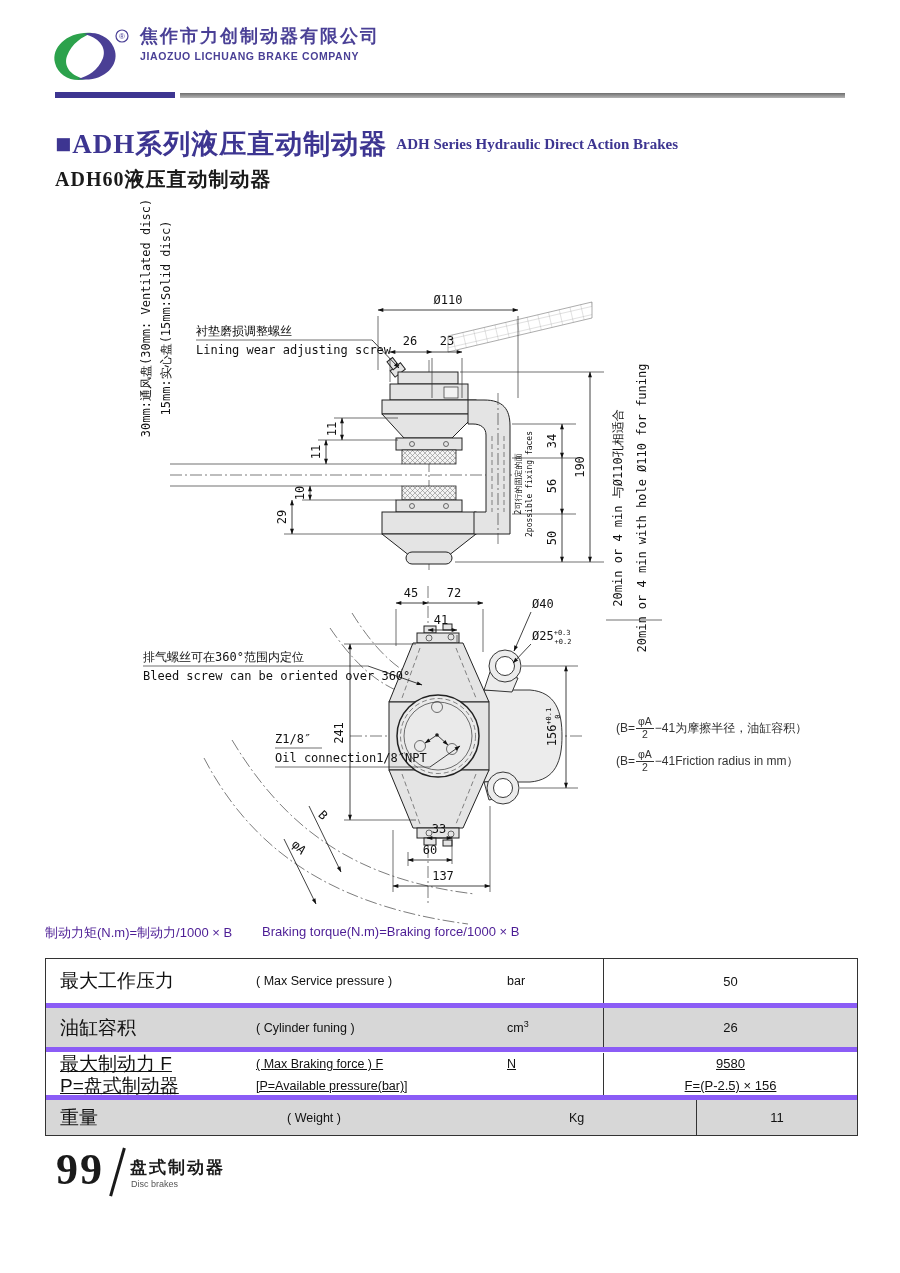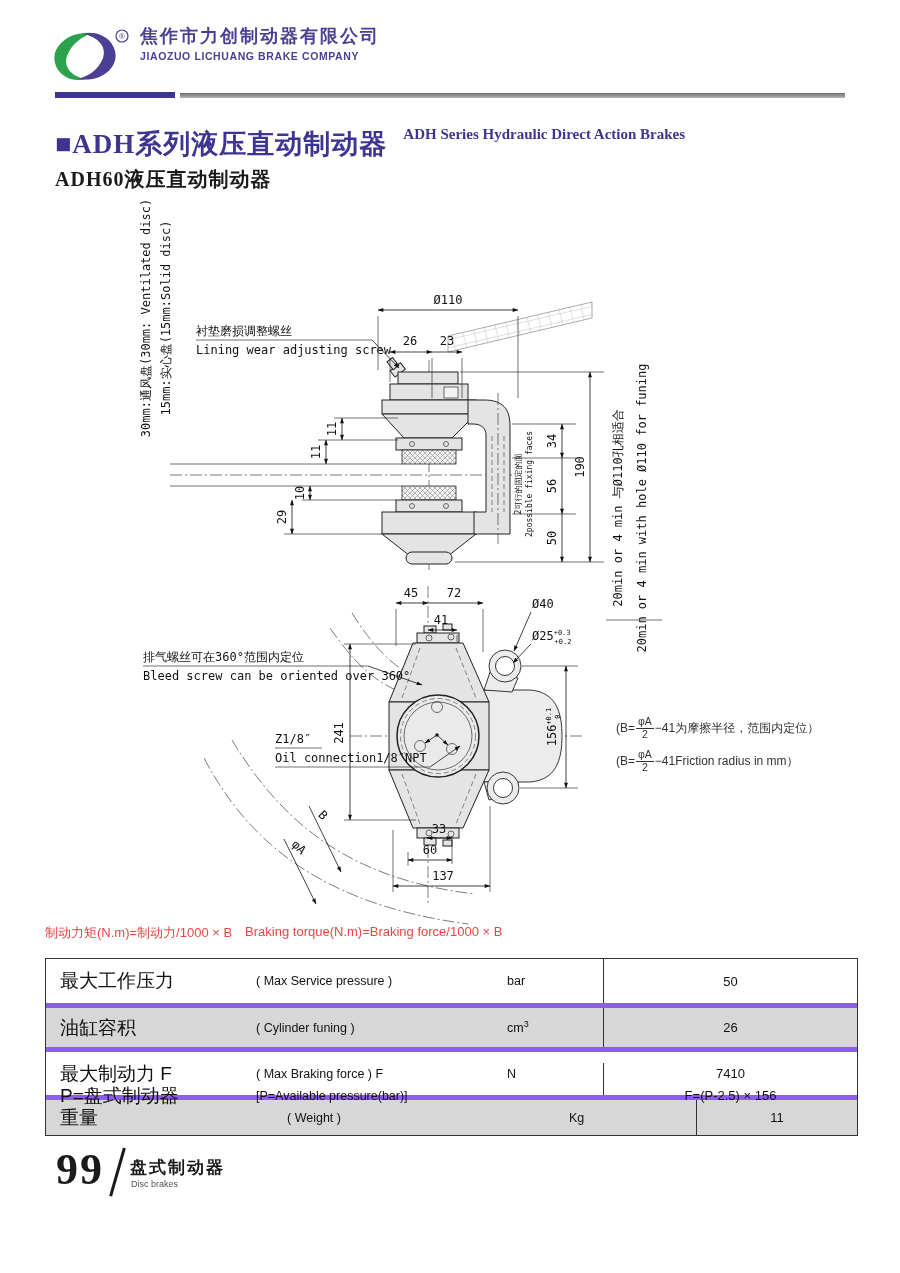--- a/index.html
+++ b/index.html
@@ -7,21 +7,21 @@
         font-family:"Liberation Sans",sans-serif;color:#111;}
   
   .hdr-logo{position:absolute;left:46px;top:26px;}
   .hdr-co{position:absolute;left:140px;top:24px;}
   .co-cn{font:bold 18px "Liberation Sans",sans-serif;color:#4a4096;letter-spacing:2px;}
   .co-en{font:bold 10.5px "Liberation Sans",sans-serif;color:#4a4096;letter-spacing:.6px;margin-top:2px;}
   .div-purple{position:absolute;left:55px;top:92px;width:120px;height:6px;background:#3d3591;}
   .div-gray{position:absolute;left:180px;top:93px;width:665px;height:5px;
             background:linear-gradient(#6e6e6e,#b5b5b5);}
   
-  .titles{position:absolute;left:55px;top:126px;display:flex;align-items:flex-start;gap:16px;}
+  .titles{position:absolute;left:55px;top:126px;display:flex;align-items:center;gap:9px;}
   .title-cn{font:bold 27px "Liberation Serif",serif;color:#3d3591;letter-spacing:1px;}
   .title-en{font:bold 15px "Liberation Serif",serif;color:#3d3591;}
   .subtitle{position:absolute;left:55px;top:166px;font:bold 20px "Liberation Serif",serif;color:#1a1a1a;letter-spacing:1px;}
   
   .draw{position:absolute;left:0;top:188px;}
   .draw text{fill:#111;}
   .d{font:12px "DejaVu Sans Mono",monospace;}
   .dcn{font:12px "DejaVu Sans Mono","DejaVu Sans",monospace;}
   .dsm{font:8px "DejaVu Sans Mono","DejaVu Sans",monospace;}
   .dtol{font:7px "DejaVu Sans Mono",monospace;}
@@ -30,21 +30,21 @@
   .cl{stroke:#444;stroke-width:.7;fill:none;stroke-dasharray:12 3 2 3;}
   .hid{stroke:#555;stroke-width:.7;fill:none;stroke-dasharray:5 3;}
   .bodyfill{fill:#e4e4e4;stroke:#222;stroke-width:1;}
   .bodyfill2{fill:#ececec;stroke:#222;stroke-width:.9;}
   
   .bnote{position:absolute;left:616px;top:716px;font:12px "Liberation Sans",sans-serif;color:#333;}
   .bnote .row{display:flex;align-items:center;margin-bottom:9px;white-space:nowrap;}
   .frac{display:inline-flex;flex-direction:column;align-items:center;font-size:10.5px;line-height:1.1;margin:0 1px;}
   .frac .num{border-bottom:1px solid #333;padding:0 2px;}
   
-  .formula{position:absolute;left:45px;top:924px;font:13px "Liberation Sans",sans-serif;color:#ef4444;display:flex;gap:13px;}
+  .formula{position:absolute;left:45px;top:924px;font:13px "Liberation Sans",sans-serif;color:#4c1d95;display:flex;gap:30px;}
   
   .tbl{position:absolute;left:45px;top:958px;width:813px;border:1.5px solid #333;box-sizing:border-box;}
   .trow{display:flex;align-items:center;box-sizing:border-box;border-top:5px solid #8b5cf6;background:#fff;}
   .trow:first-child{border-top:none;}
   .trow.gray{background:#d7d7d7;}
   .c1{width:210px;padding-left:14px;box-sizing:border-box;font-size:19px;}
   .c2{width:245px;box-sizing:border-box;font-size:12.5px;}
   .c3{width:102px;padding-left:6px;box-sizing:border-box;font-size:12.5px;}
   .c4{flex:1;text-align:center;font-size:13px;border-left:1px solid #333;box-sizing:border-box;
       align-self:stretch;display:flex;flex-direction:column;justify-content:center;}
@@ -293,21 +293,21 @@
     </g>
   </svg>
 
   <div class="bnote">
     <div class="row">
       <span>(B=</span>
       <span class="frac">
           <span class="num">φA</span>
           <span>2</span>
         </span>
-      <span>−41为摩擦半径，范围内定位）</span>
+      <span>−41为摩擦半径，油缸容积）</span>
     </div>
     <div class="row">
       <span>(B=</span>
       <span class="frac">
           <span class="num">φA</span>
           <span>2</span>
         </span>
       <span>−41Friction radius in mm）</span>
     </div>
   </div>
@@ -327,34 +327,34 @@
         </div>
     </div>
     <div class="trow gray h44">
       <div class="c1">油缸容积</div>
       <div class="c2">( Cylinder funing )</div>
       <div class="c3"><span>cm</span><sup>3</sup></div>
       <div class="c4">
           <span>26</span>
         </div>
     </div>
-    <div class="trow h48" style="align-items:flex-start;padding-top:11px;">
+    <div class="trow h48" style="align-items:flex-start;padding-top:1px;text-decoration:underline;">
       <div class="c1 twoline">
         <div>最大制动力 F</div>
           <div>P=盘式制动器</div>
       </div>
       <div class="c2 twoline">
         <div>( Max Braking force )  F</div>
           <div>[P=Available pressure(bar)]</div>
       </div>
       <div class="c3 twoline">
         <div>N</div>
       </div>
       <div class="c4 twoline" style="justify-content:flex-start;">
-        <div>7410</div>
+        <div>9580</div>
           <div>F=(P-2.5) × 156</div>
       </div>
     </div>
     <div class="trow gray h40">
       <div class="c1">重量</div>
       <div class="c2">( Weight )</div>
       <div class="c3">Kg</div>
       <div class="c4">
           <span>11</span>
         </div>

